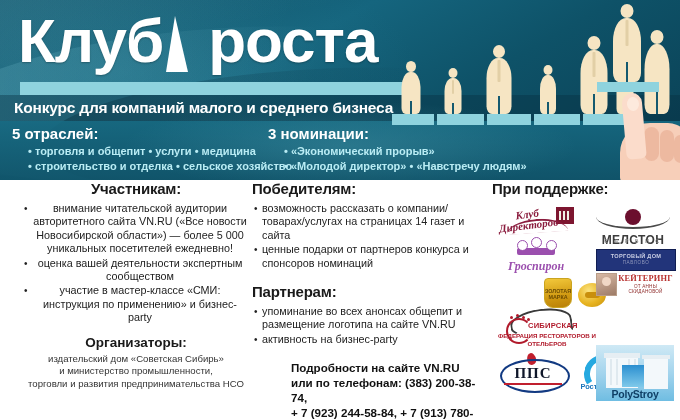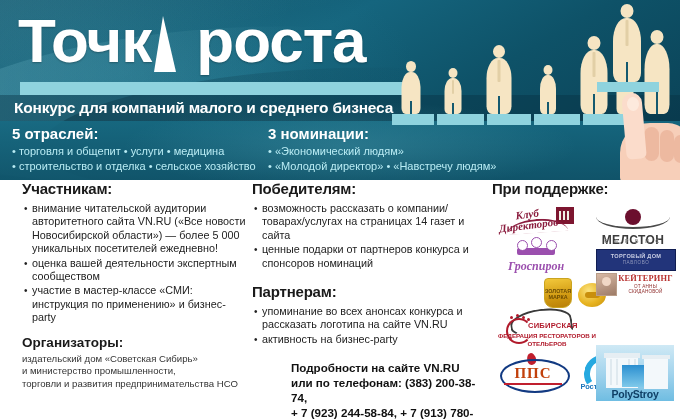--- a/index.html
+++ b/index.html
@@ -83,21 +83,21 @@
     z-index:5;
   }
   .band-glow{
     position:absolute;left:120px;top:-20px;width:460px;height:90px;
     background:radial-gradient(ellipse at center,rgba(120,205,220,.22),rgba(120,205,220,0) 70%);
     border-radius:50%;
   }
   .col-a{position:absolute;left:12px;top:124px;z-index:8;}
   .col-b{position:absolute;left:268px;top:124px;z-index:8;}
   .band-head{font-weight:bold;font-size:15px;color:#ffffff;line-height:19px;margin-bottom:1px;}
-  .band-line{font-weight:normal;font-size:11px;color:#b9ecf4;line-height:14.5px;white-space:nowrap;}
+  .band-line{font-weight:bold;font-size:11px;color:#b9ecf4;line-height:14.5px;white-space:nowrap;margin-left:16px;}
 
   .age{
     position:absolute;right:24px;top:146px;z-index:9;
     font-weight:bold;font-size:19px;color:#ffffff;letter-spacing:-.5px;
   }
 
   
   .people{position:absolute;left:392px;top:0;width:288px;height:125px;z-index:6;}
   .fig{position:absolute;bottom:0;}
   .fig .head{
@@ -134,21 +134,21 @@
   .hand .nail{
     position:absolute;left:15px;top:0px;width:12px;height:14px;
     background:#fdeadd;border-radius:50%;transform:rotate(-5deg);
   }
   .hand .kn{position:absolute;background:rgba(223,158,130,.45);border-radius:8px;}
 
   
   .content{position:absolute;left:0;top:180px;width:680px;height:240px;background:#fff;}
 
   .col{position:absolute;top:0;}
-  .col1{left:22px;width:228px;}
+  .col1{left:22px;width:228px;text-align:center;}
   .col2{left:252px;width:236px;}
   .col3{left:492px;width:182px;}
 
   h2.ch{
     margin:0 0 4px 0;font-weight:bold;font-size:15px;color:#1a1a1a;line-height:18px;
     letter-spacing:-.2px;
   }
   h2.ch.sp{margin-top:13px;}
   ul.bl{margin:2px;padding:0;list-style:none;}
   ul.bl li{
@@ -243,21 +243,21 @@
   }
 
   
   .lg-pps{left:8px;top:148px;width:66px;height:38px;}
   .pps-oval{
     position:absolute;left:0;top:6px;width:66px;height:30px;
     border:2.2px solid #123a82;border-radius:50%;
   }
   .pps-txt{
     position:absolute;left:0;top:12px;width:66px;text-align:center;
-    font-weight:bold;font-size:15px;color:#c2410c;letter-spacing:1px;
+    font-weight:bold;font-size:15px;color:#0f172a;letter-spacing:1px;
     font-family:"Liberation Serif","DejaVu Serif",serif;
   }
   .pps-line{position:absolute;left:4px;top:30px;width:58px;height:2px;background:#c01f2e;}
   .pps-flame{
     position:absolute;left:27px;top:0;width:9px;height:12px;background:#c01f2e;
     border-radius:50% 50% 50% 50%/60% 60% 40% 40%;transform:rotate(-12deg);
   }
 
   
   .lg-rt{left:78px;top:150px;width:64px;height:38px;}
@@ -431,21 +431,21 @@
       <div class="kn" style="left:48px;top:33px;width:14px;height:32px;"></div>
       <div class="kn" style="left:62px;top:38px;width:13px;height:28px;"></div>
       <div class="finger"></div>
       <div class="nail"></div>
     </div>
 
     <div class="title-bar"></div>
 
     <div class="title-wrap">
       <div class="title">
-        <span class="t-seg">Точк</span>
+        <span class="t-seg">Клуб</span>
         <span class="t-arrow"></span>
         <span class="t-space"></span>
         <span class="t-seg">роста</span>
       </div>
     </div>
 
     <div class="subtitle-strip"></div>
     <div class="subtitle">Конкурс для компаний малого и среднего бизнеса</div>
 
     <div class="band">
@@ -453,21 +453,21 @@
     </div>
 
     <div class="col-a">
       <div class="band-head">5 отраслей:</div>
       <div class="band-line">• торговля и общепит • услуги • медицина</div>
       <div class="band-line">• строительство и отделка • сельское хозяйство</div>
     </div>
 
     <div class="col-b">
       <div class="band-head">3 номинации:</div>
-      <div class="band-line">• «Экономический людям»</div>
+      <div class="band-line">• «Экономический прорыв»</div>
       <div class="band-line">• «Молодой директор» • «Навстречу людям»</div>
     </div>
 
     <div class="age">16+</div>
   </div>
 
   <div class="content">
 
     <div class="col col1">
       <h2 class="ch">Участникам:</h2>
@@ -485,21 +485,21 @@
     </div>
 
     <div class="col col2">
       <h2 class="ch">Победителям:</h2>
       <ul class="bl">
         <li>возможность рассказать о компании/товарах/услугах на страницах 14 газет и сайта</li>
         <li>ценные подарки от партнеров конкурса и спонсоров номинаций</li>
       </ul>
       <h2 class="ch sp">Партнерам:</h2>
       <ul class="bl">
-        <li>упоминание во всех анонсах конкурса и рассказать логотипа на сайте VN.RU</li>
+        <li>упоминание во всех анонсах общепит и размещение логотипа на сайте VN.RU</li>
         <li>активность на бизнес-party</li>
       </ul>
       <div class="contact">
         <div>Подробности на сайте VN.RU</div>
         <div>или по телефонам: (383) 200-38-74,</div>
         <div>+ 7 (923) 244-58-84, + 7 (913) 780-09-06</div>
       </div>
     </div>
 
     <div class="col col3">

